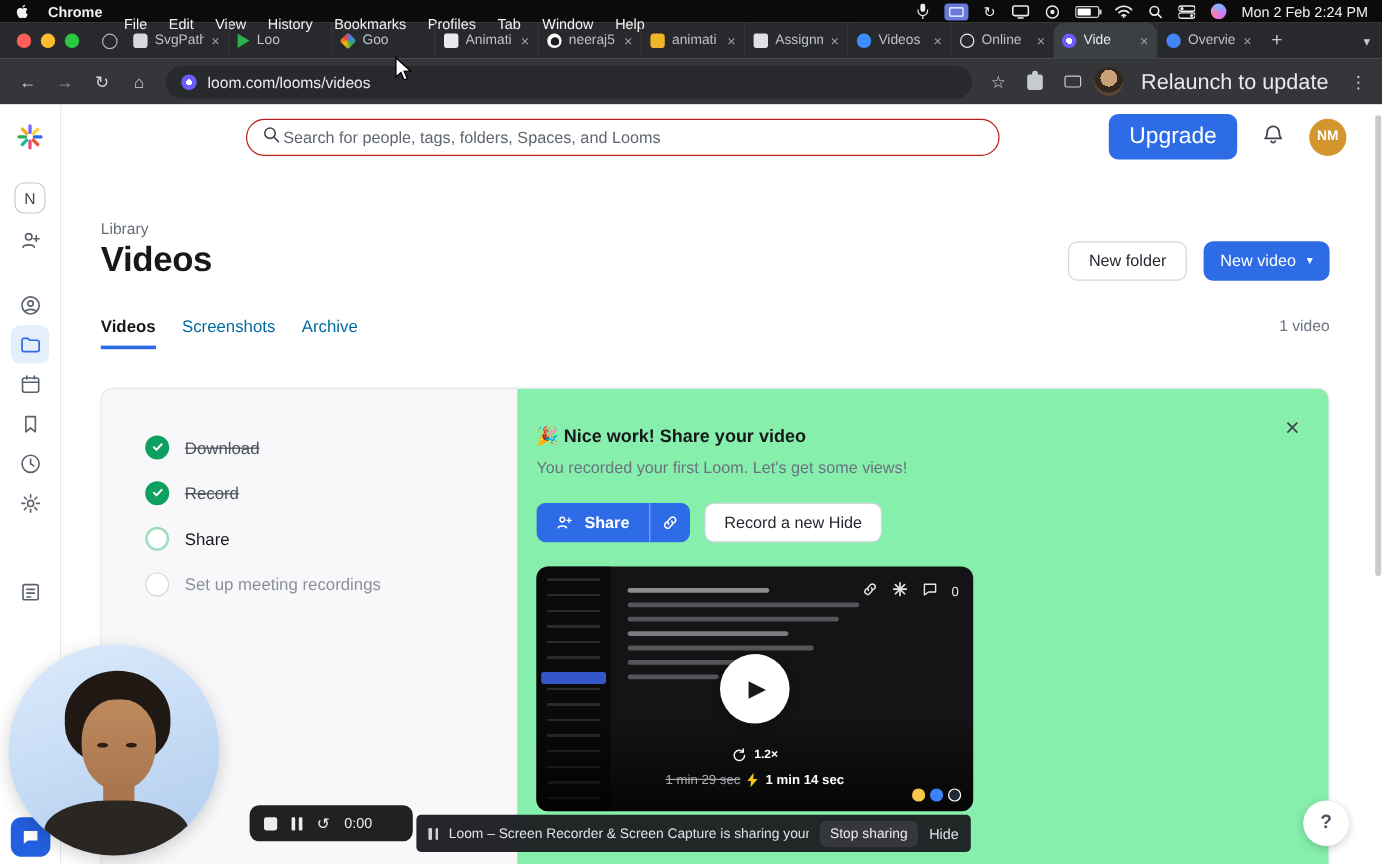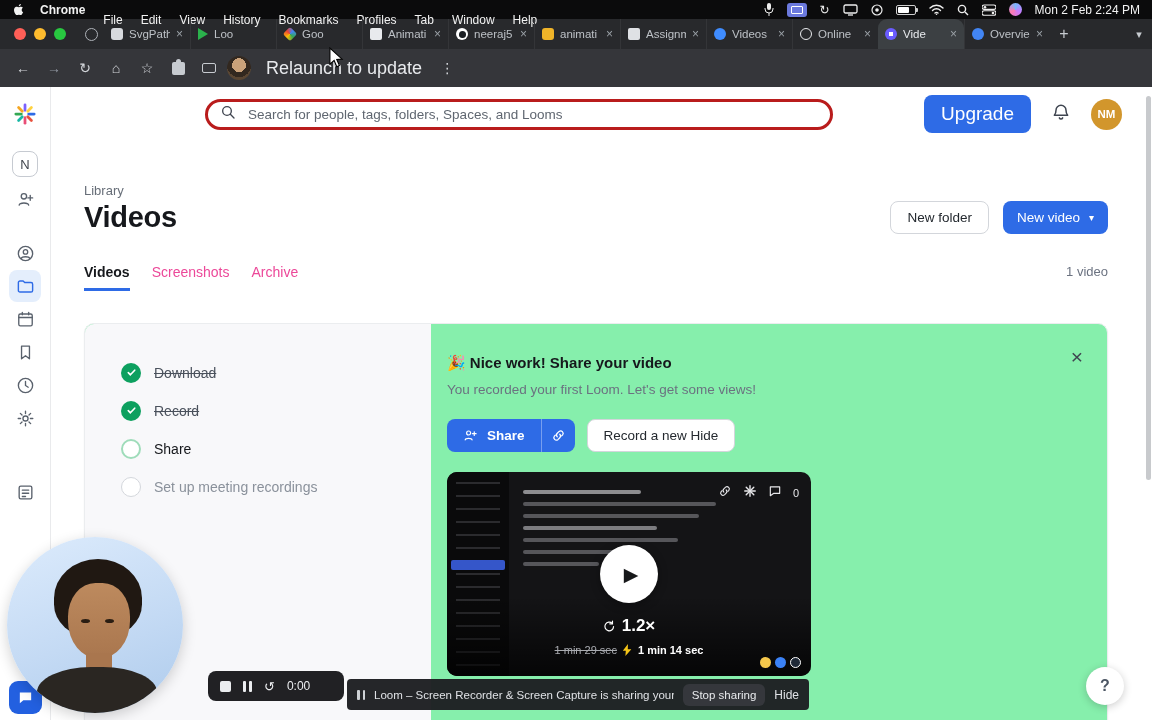--- a/index.html
+++ b/index.html
@@ -70,38 +70,38 @@
   .ws { margin-top:22px; width:26px; height:26px; border:1.5px solid #c6cad1; border-radius:8px; display:flex; align-items:center; justify-content:center; font-size:13px; color:#40454d; font-weight:500; }
   .side-ic { width:32px; height:32px; display:flex; align-items:center; justify-content:center; color:#59616c; border-radius:8px; }
   .side-ic.inv { margin-top:6px; }
   .nav-group { margin-top:22px; display:flex; flex-direction:column; gap:1px; }
   .side-ic.active { background:#e4eefc; color:#2e6be6; }
   .notes-grp { margin-top:42px; }
   .chat-fab { margin-top:auto; margin-bottom:6px; width:33px; height:33px; border-radius:9px; background:#2360e0; display:flex; align-items:center; justify-content:center; }
 
   .main { flex:1; position:relative; min-width:0; }
   .appbar { height:54px; display:flex; align-items:center; padding-left:154px; padding-right:30px; }
-  .search { width:628px; height:31px; border:3px solid #b91c1c; border-radius:16px; display:flex; align-items:center; gap:12px; padding:0 12px; background:#fff; }
+  .search { width:628px; height:31px; border:1px solid #b91c1c; border-radius:16px; display:flex; align-items:center; gap:2px; padding:0 12px; background:#fff; }
   .search input { border:none; outline:none; flex:1; font-size:13.5px; color:#1f2329; background:transparent; font-family:"Liberation Sans",sans-serif; }
   .search input::placeholder { color:#5f6670; }
   .ab-right { margin-left:auto; display:flex; align-items:center; gap:20px; }
   .upgrade { background:#2e6be6; color:#fff; font-size:19px; font-weight:500; padding:8px 17px; border-radius:8px; border:none; }
   .nm { width:31px; height:31px; border-radius:50%; background:#d2962c; color:#fff; font-size:11.5px; font-weight:700; display:flex; align-items:center; justify-content:center; }
 
   .content { padding:0 44px 0 33px; }
   .crumb { margin-top:42px; font-size:13px; color:#676e78; }
   .title-row { display:flex; align-items:center; margin-top:3px; }
   .title-row h1 { font-size:29px; font-weight:700; color:#16181c; letter-spacing:-.3px; }
   .tr-btns { margin-left:auto; display:flex; gap:14px; }
   .btn-plain { background:#fff; border:1px solid #d3d6db; border-radius:8px; padding:8px 16px; font-size:13.5px; color:#24292f; font-family:inherit; }
   .btn-blue { background:#2e6be6; border:none; border-radius:8px; padding:8px 14px; font-size:13.5px; color:#fff; font-weight:500; display:flex; align-items:center; gap:9px; font-family:inherit; }
   .chev { font-size:10px; line-height:1; }
 
   .ltabs { margin-top:30px; display:flex; align-items:flex-start; gap:22px; }
-  .ltab { font-size:14px; color:#ec4899; padding-bottom:10px; }
+  .ltab { font-size:14px; color:#0369a1; padding-bottom:10px; }
   .ltab.active { color:#16181c; font-weight:700; border-bottom:3px solid #2e6be6; padding-bottom:8px; }
   .vcount { margin-left:auto; font-size:13px; color:#6b7280; }
 
   
   .card { margin-top:32px; height:432px; border:1px solid #ebedef; border-radius:10px; box-shadow:0 1px 2px rgba(16,24,40,.05); display:flex; overflow:hidden; background:#86efac;justify-content:center; }
   .checklist { width:346px; flex:none; background:#f8f8fa; padding:38px 20px 0 36px; }
   .ck-item { display:flex; align-items:center; gap:13px; margin-bottom:17px; height:21px; }
   .ck-circle { width:20px; height:20px; border-radius:50%; flex:none; display:flex; align-items:center; justify-content:center; }
   .ck-item.done .ck-circle { background:#0da05f; color:#fff; }
   .ck-item.current .ck-circle { border:2px solid #9fdcba; background:#fff; }
@@ -132,21 +132,21 @@
   .t-lines div:nth-child(3){ width:84%; }
   .t-lines div:nth-child(4){ width:64%; background:#7c7c80; }
   .t-lines div:nth-child(5){ width:74%; }
   .t-lines div:nth-child(6){ width:56%; }
   .t-lines div:nth-child(7){ width:36%; }
   .t-shade { position:absolute; left:0; right:0; bottom:0; height:80px; background:linear-gradient(transparent,rgba(0,0,0,.72)); }
   .t-top { position:absolute; top:12px; right:12px; display:flex; align-items:center; gap:11px; color:#e7e7ea; }
   .t-count { font-size:11px; }
   .t-play { position:absolute; left:50%; top:50%; transform:translate(-50%,-50%); width:58px; height:58px; border-radius:50%; background:#fff; box-shadow:0 2px 10px rgba(0,0,0,.35); display:flex; align-items:center; justify-content:center; }
   .t-play span { color:#17181a; font-size:19px; padding-left:4px; }
-  .t-speed { position:absolute; bottom:40px; left:50%; transform:translateX(-50%); display:flex; align-items:center; gap:6px; color:#fff; font-size:17px; font-weight:600; }
+  .t-speed { position:absolute; bottom:40px; left:50%; transform:translateX(-50%); display:flex; align-items:center; gap:6px; color:#fff; font-size:10px; font-weight:600; }
   .t-dur { position:absolute; bottom:20px; left:50%; transform:translateX(-50%); display:flex; align-items:center; gap:6px; font-size:11px; white-space:nowrap; }
   .t-dur .orig { color:#a9abb0; text-decoration:line-through; }
   .t-dur .new { color:#fff; font-weight:700; }
   .t-mini { position:absolute; bottom:8px; right:10px; display:flex; gap:4px; }
   .t-mini i { width:11px; height:11px; border-radius:50%; display:block; }
   .t-mini .m1 { background:#f5c84c; } .t-mini .m2 { background:#3b82f6; } .t-mini .m3 { background:#1f2937; border:1.5px solid #fff; }
 
   
   .webcam { position:absolute; left:7px; top:537px; width:176px; height:176px; border-radius:50%; overflow:hidden; background:linear-gradient(160deg,#dcebfc 0%,#c4daf4 55%,#aecbec 100%); box-shadow:0 4px 14px rgba(0,0,0,.18); z-index:40; }
   .wc-hair { position:absolute; left:47px; top:22px; width:88px; height:78px; background:#201812; border-radius:50% 50% 42% 42%; }
@@ -312,20 +312,24 @@
   <span class="newtab">+</span>
   <span class="ts-spacer"></span>
   <span class="ts-menu">▾</span>
 </div>
 
 <div class="toolbar">
   <span class="tb-btn">←</span>
   <span class="tb-btn dim">→</span>
   <span class="tb-btn">↻</span>
   <span class="tb-btn">⌂</span>
+  <div class="omnibox">
+    <span class="omni-fav"></span>
+    <span class="omni-url">loom.com/looms/videos</span>
+  </div>
   <span class="tb-btn">☆</span>
   <span class="tb-btn">
       <span class="puzzle"></span>
     </span>
   <span class="tb-btn">
       <span class="mon"></span>
     </span>
   <span class="tb-avatar"></span>
   <span class="relaunch">Relaunch to update</span>
   <span class="kebab">⋮</span>

